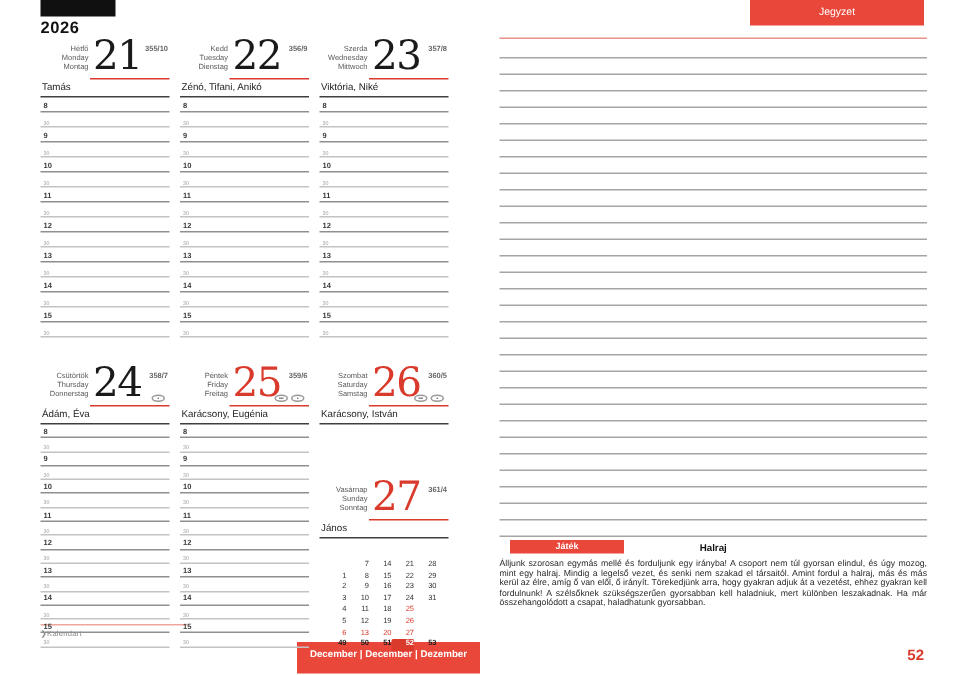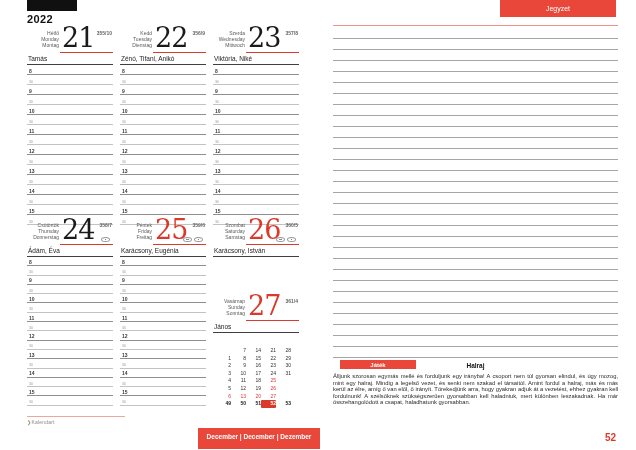--- a/index.html
+++ b/index.html
@@ -9,21 +9,21 @@
   #left-page{left:20px;width:300px}
   #right-page{left:328px;width:296px}
 
   
   .black-bar{position:absolute;left:7px;top:0;width:50px;height:11px;background:#101010}
   .year{position:absolute;left:7px;top:13px;font-size:11px;font-weight:bold;color:#111;letter-spacing:.4px}
 
   
   .day-col{position:absolute;width:86px}
   .col0{left:7px}.col1{left:100px}.col2{left:193px}
-  .row-top{top:28px}.row-bottom{top:220px}
+  .row-top{top:28px}.row-bottom{top:246px}
   .day-header{position:relative;height:25px}
   .day-names{position:absolute;left:0;top:2px;width:32px;text-align:right;font-size:5px;line-height:6px;color:#5a5a5a}
   .day-number{position:absolute;left:35px;top:-4px;font-family:"DejaVu Serif",serif;font-size:27px;line-height:28px;font-weight:400;color:#1a1a1a;letter-spacing:-1px}
   .day-number.holiday{color:var(--accent)}
   .day-ord{position:absolute;right:1px;top:2px;font-size:5px;font-weight:bold;color:#666}
   .day-badges{position:absolute;right:3px;bottom:3px;display:flex;gap:2px}
   .badge{width:9px;height:5px;border:.6px solid #999;border-radius:50%;position:relative;background:#fff}
   .badge.dot::after{content:"";position:absolute;left:50%;top:50%;width:1.8px;height:1.8px;margin:-.9px 0 0 -.9px;background:#555;border-radius:50%}
   .badge.lbl::after{content:"";position:absolute;left:2px;right:2px;top:50%;height:.7px;margin-top:-.35px;background:#8a8a8a}
   .day-redline{position:absolute;left:33px;right:0;bottom:0;height:1.2px;background:var(--accent)}
@@ -60,21 +60,21 @@
   .game-label{position:absolute;left:7px;top:0;width:76px;background:var(--band);color:#fff;font-size:6px;font-weight:bold;text-align:center;padding:1.5px 0}
   .game-title{text-align:center;font-size:6.5px;font-weight:bold;color:#111;padding-top:2px}
   .game-text{margin-top:2px;font-size:5.8px;line-height:6.6px;text-align:justify;color:#2a2a2a}
   .pagenum{position:absolute;right:8px;bottom:7px;font-size:10px;font-weight:bold;color:var(--accent)}
 </style>
 </head>
 <body>
 
 <div class="page" id="left-page">
   <div class="black-bar"></div>
-  <div class="year">2022</div>
+  <div class="year">2026</div>
 
   <div class="foot-line"></div>
   <div class="logo">❯Kalendart</div>
   <div class="month-band">December | December | Dezember</div>
 <div class="day-col col0 row-top">
       <div class="day-header">
         <div class="day-names">
           <div>Hétfő</div>
           <div>Monday</div>
           <div>Montag</div>

